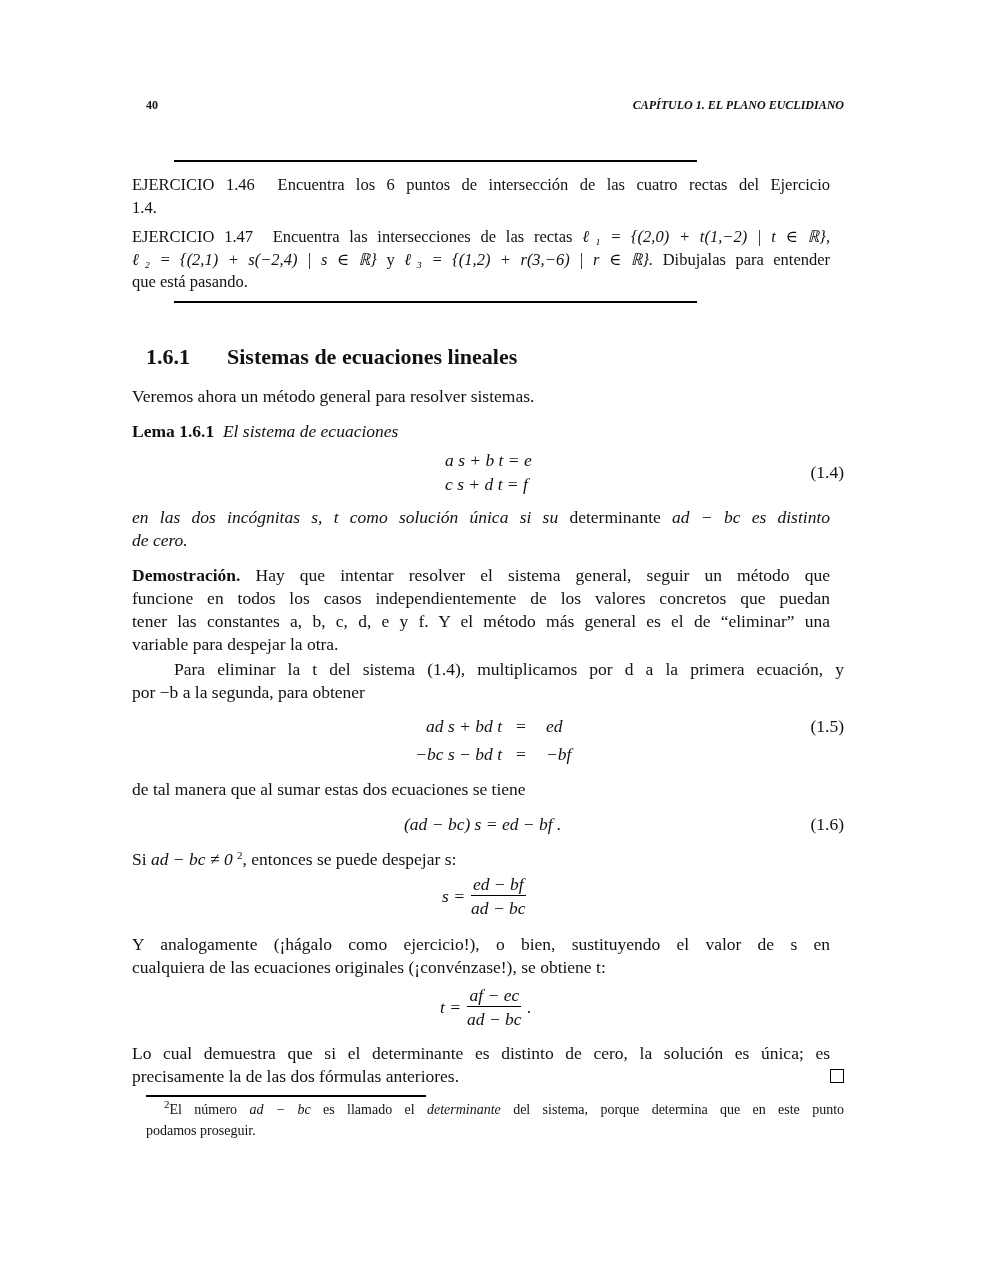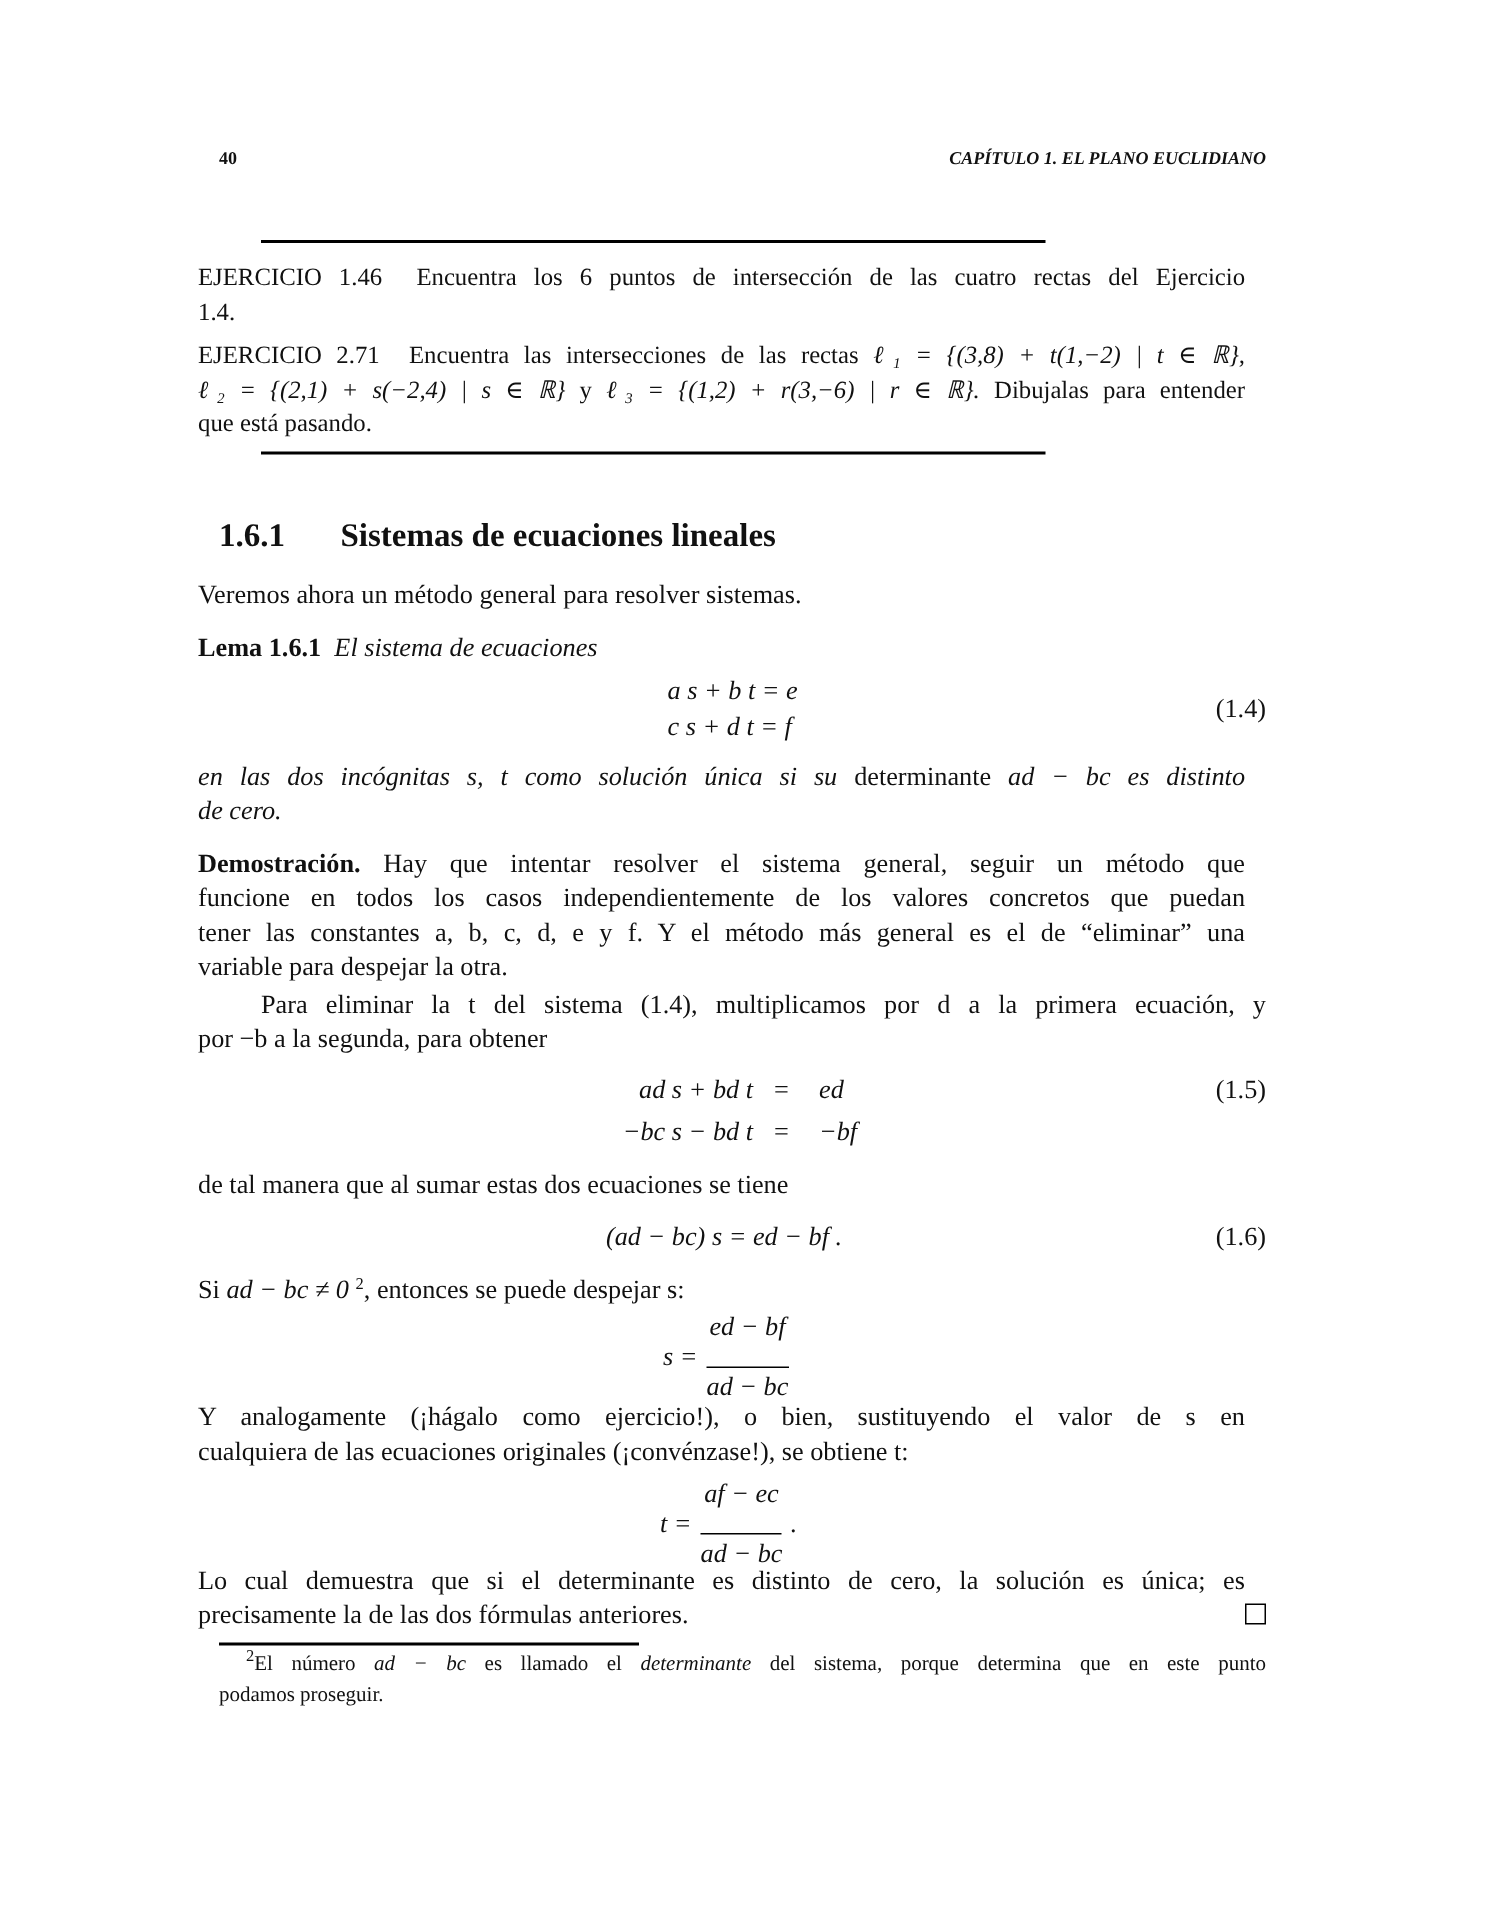--- a/index.html
+++ b/index.html
@@ -11,21 +11,21 @@
   .justify { text-align: justify; text-align-last: justify; }
   i, .it { font-style: italic; }
   b, .bf { font-weight: bold; }
   .rule { position: absolute; background: #000; }
   .hdr { font-size: 12px; line-height: 22px; font-weight: bold; }
   .eqno { position: absolute; right: 146px; font-size: 17.5px; }
   .eq { position: absolute; font-size: 17.5px; font-style: italic; white-space: nowrap; }
   .up { font-style: normal; }
   sup { font-size: 11px; vertical-align: 6px; line-height: 0; }
   .frac { display: inline-flex; flex-direction: column; align-items: center; vertical-align: middle; }
-  .frac .num { padding: 0 2px 16px 2px; border-bottom: 1.3px solid #000; }
+  .frac .num { padding: 0 2px 0 2px; border-bottom: 1.3px solid #000; }
   .frac .den { padding: 2px 2px 0 2px; }
   .qed { display: inline-block; width: 12px; height: 12px; border: 1.2px solid #000; }
   .fn { position: absolute; left: 146px; width: 698px; font-size: 14px; line-height: 19px; white-space: nowrap; }
 </style>
 </head>
 <body>
 
 <div class="page">
 
   <div class="abs hdr" style="left:146px; top:94px;">40</div>
@@ -33,23 +33,23 @@
 
   <div class="rule" style="left:174px; top:160px; width:523px; height:2px;"></div>
 
   <div class="line justify" style="top:173px; font-size:16.5px;">
     <span>EJERCICIO 1.46</span>&nbsp;
     <span>Encuentra los 6 puntos de intersección de las cuatro rectas del Ejercicio</span>
   </div>
   <div class="line" style="top:196px; font-size:16.5px;">1.4.</div>
 
   <div class="line justify" style="top:225px; font-size:16.5px;">
-    <span>EJERCICIO 2.71</span>&nbsp;
+    <span>EJERCICIO 1.47</span>&nbsp;
     <span>Encuentra las intersecciones de las rectas</span>
-    <span class="it">ℓ₁ = {(3,8) + t(1,−2) | t ∈ ℝ},</span>
+    <span class="it">ℓ₁ = {(2,0) + t(1,−2) | t ∈ ℝ},</span>
   </div>
   <div class="line justify" style="top:248px; font-size:16.5px;">
     <span class="it">ℓ₂ = {(2,1) + s(−2,4) | s ∈ ℝ}</span>
     <span>y</span>
     <span class="it">ℓ₃ = {(1,2) + r(3,−6) | r ∈ ℝ}.</span>
     <span>Dibujalas para entender</span>
   </div>
   <div class="line" style="top:270px; font-size:16.5px;">que está pasando.</div>
 
   <div class="rule" style="left:174px; top:301px; width:523px; height:2px;"></div>

